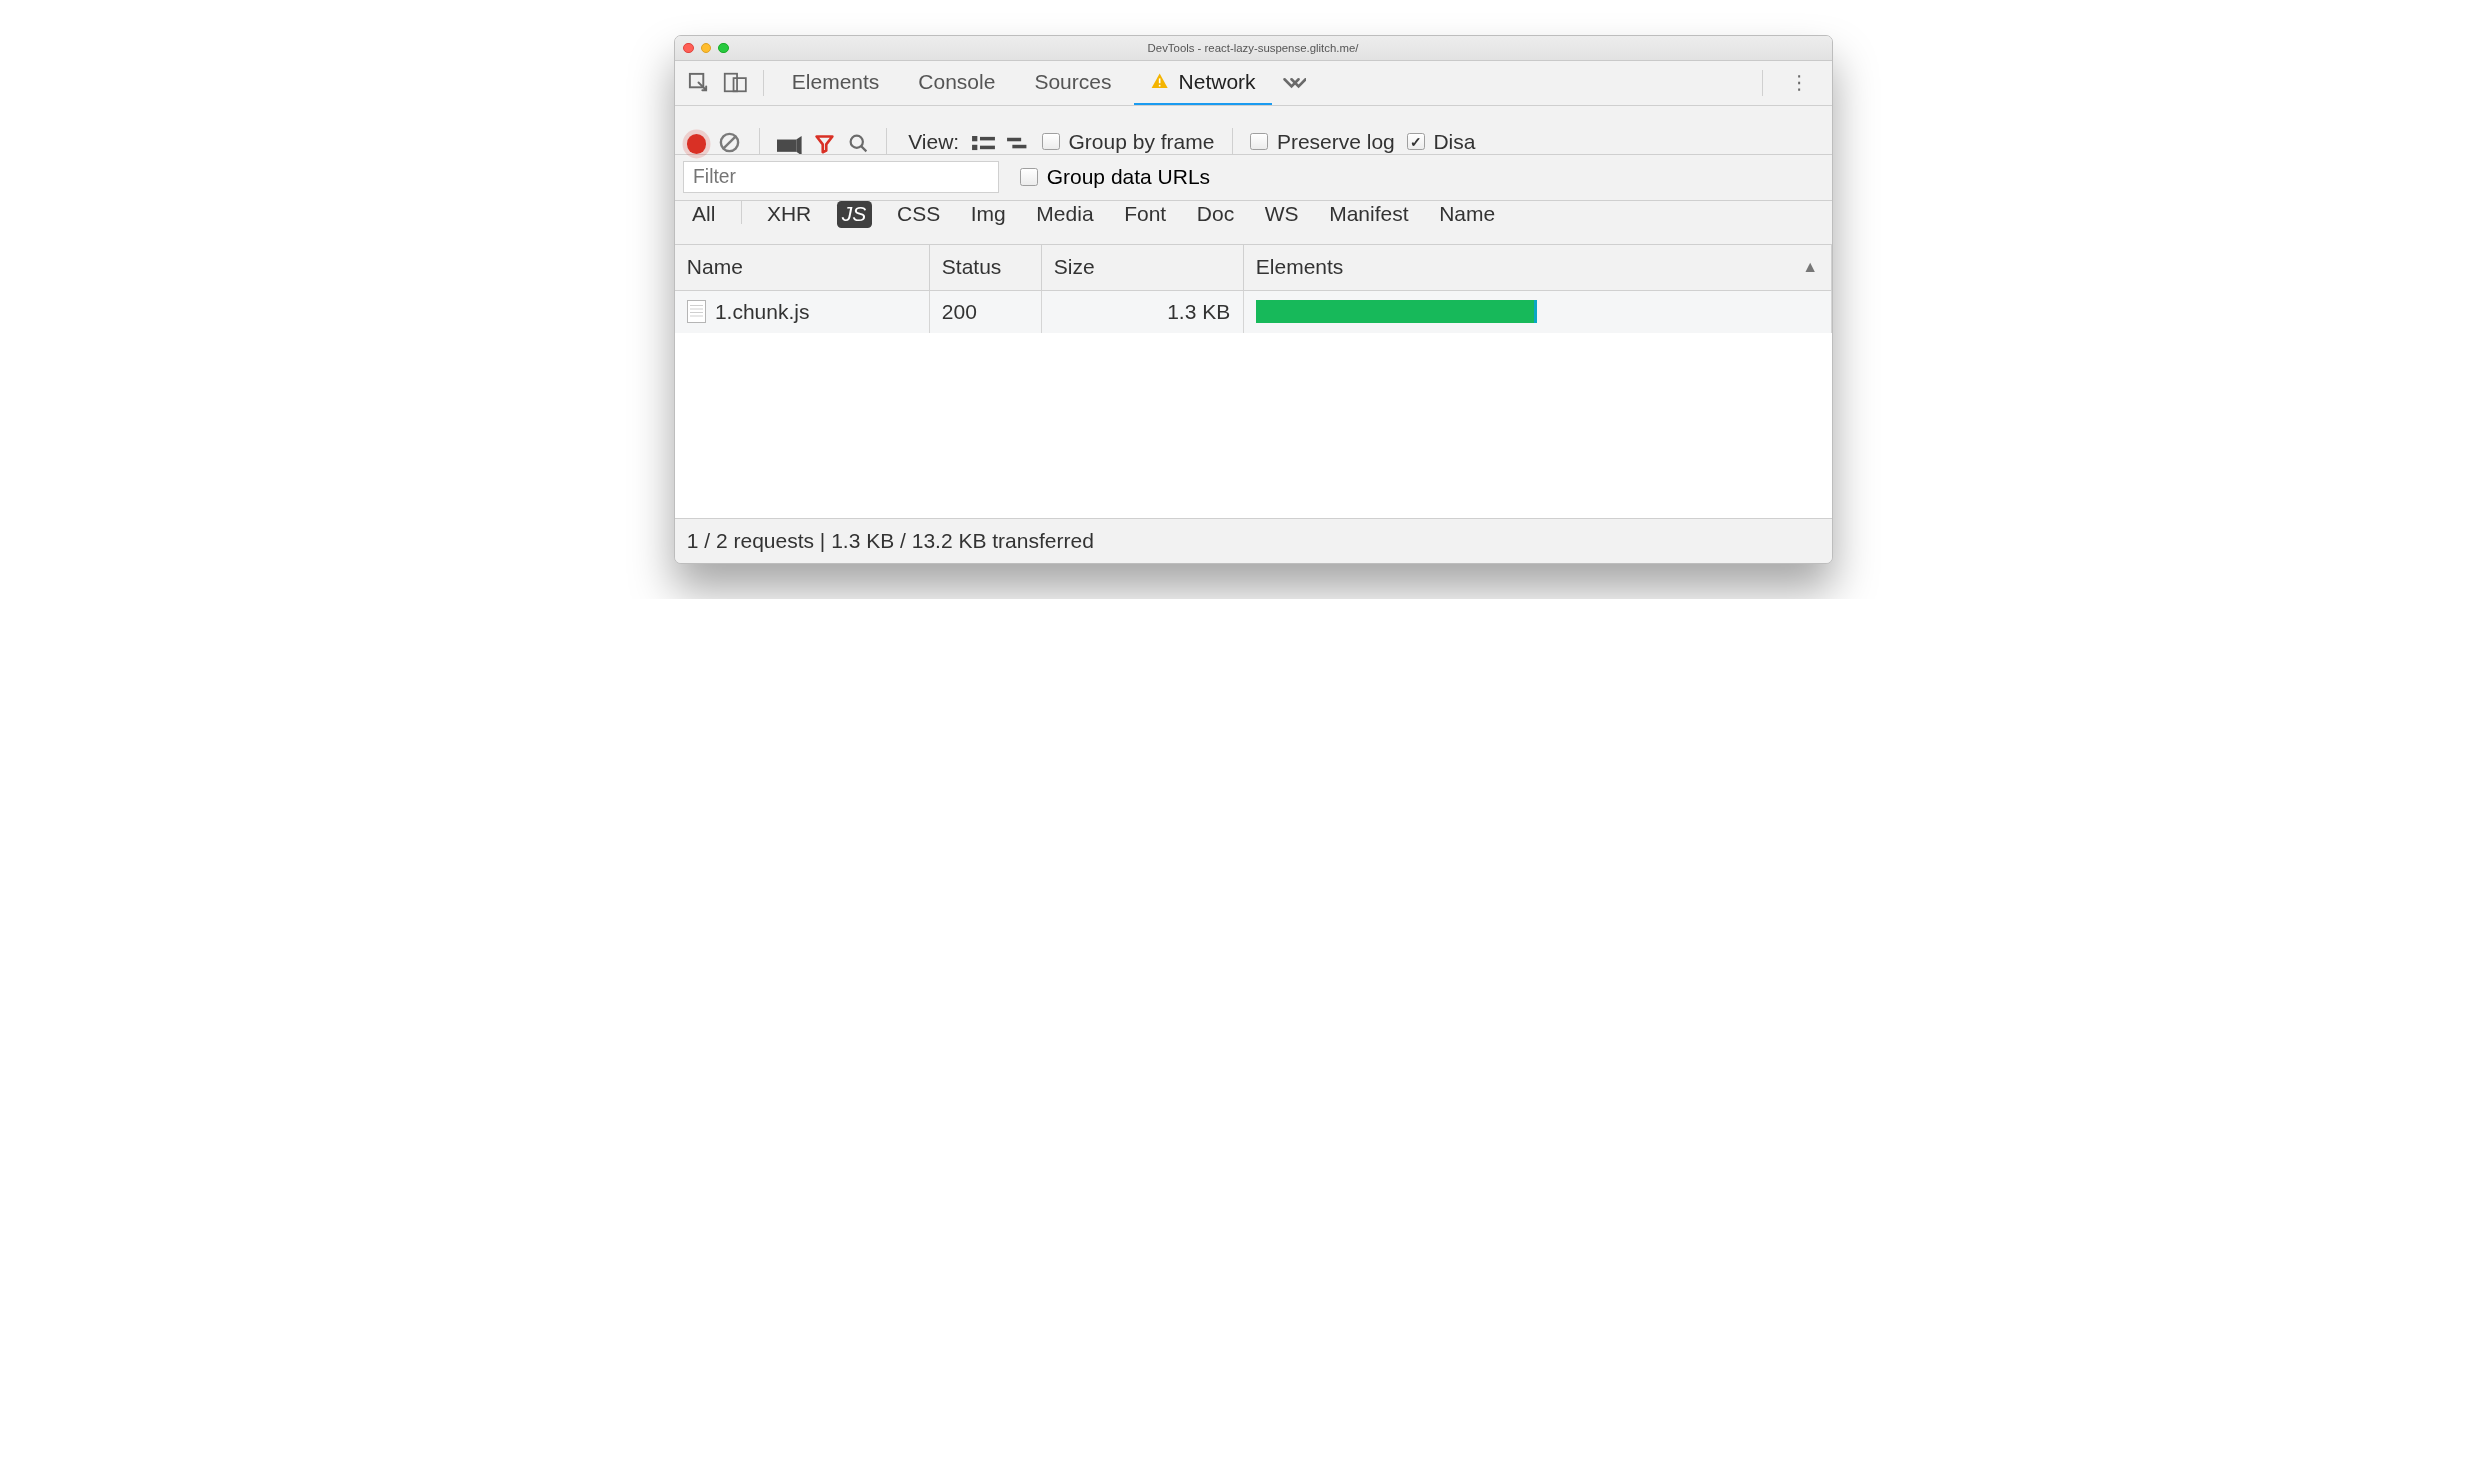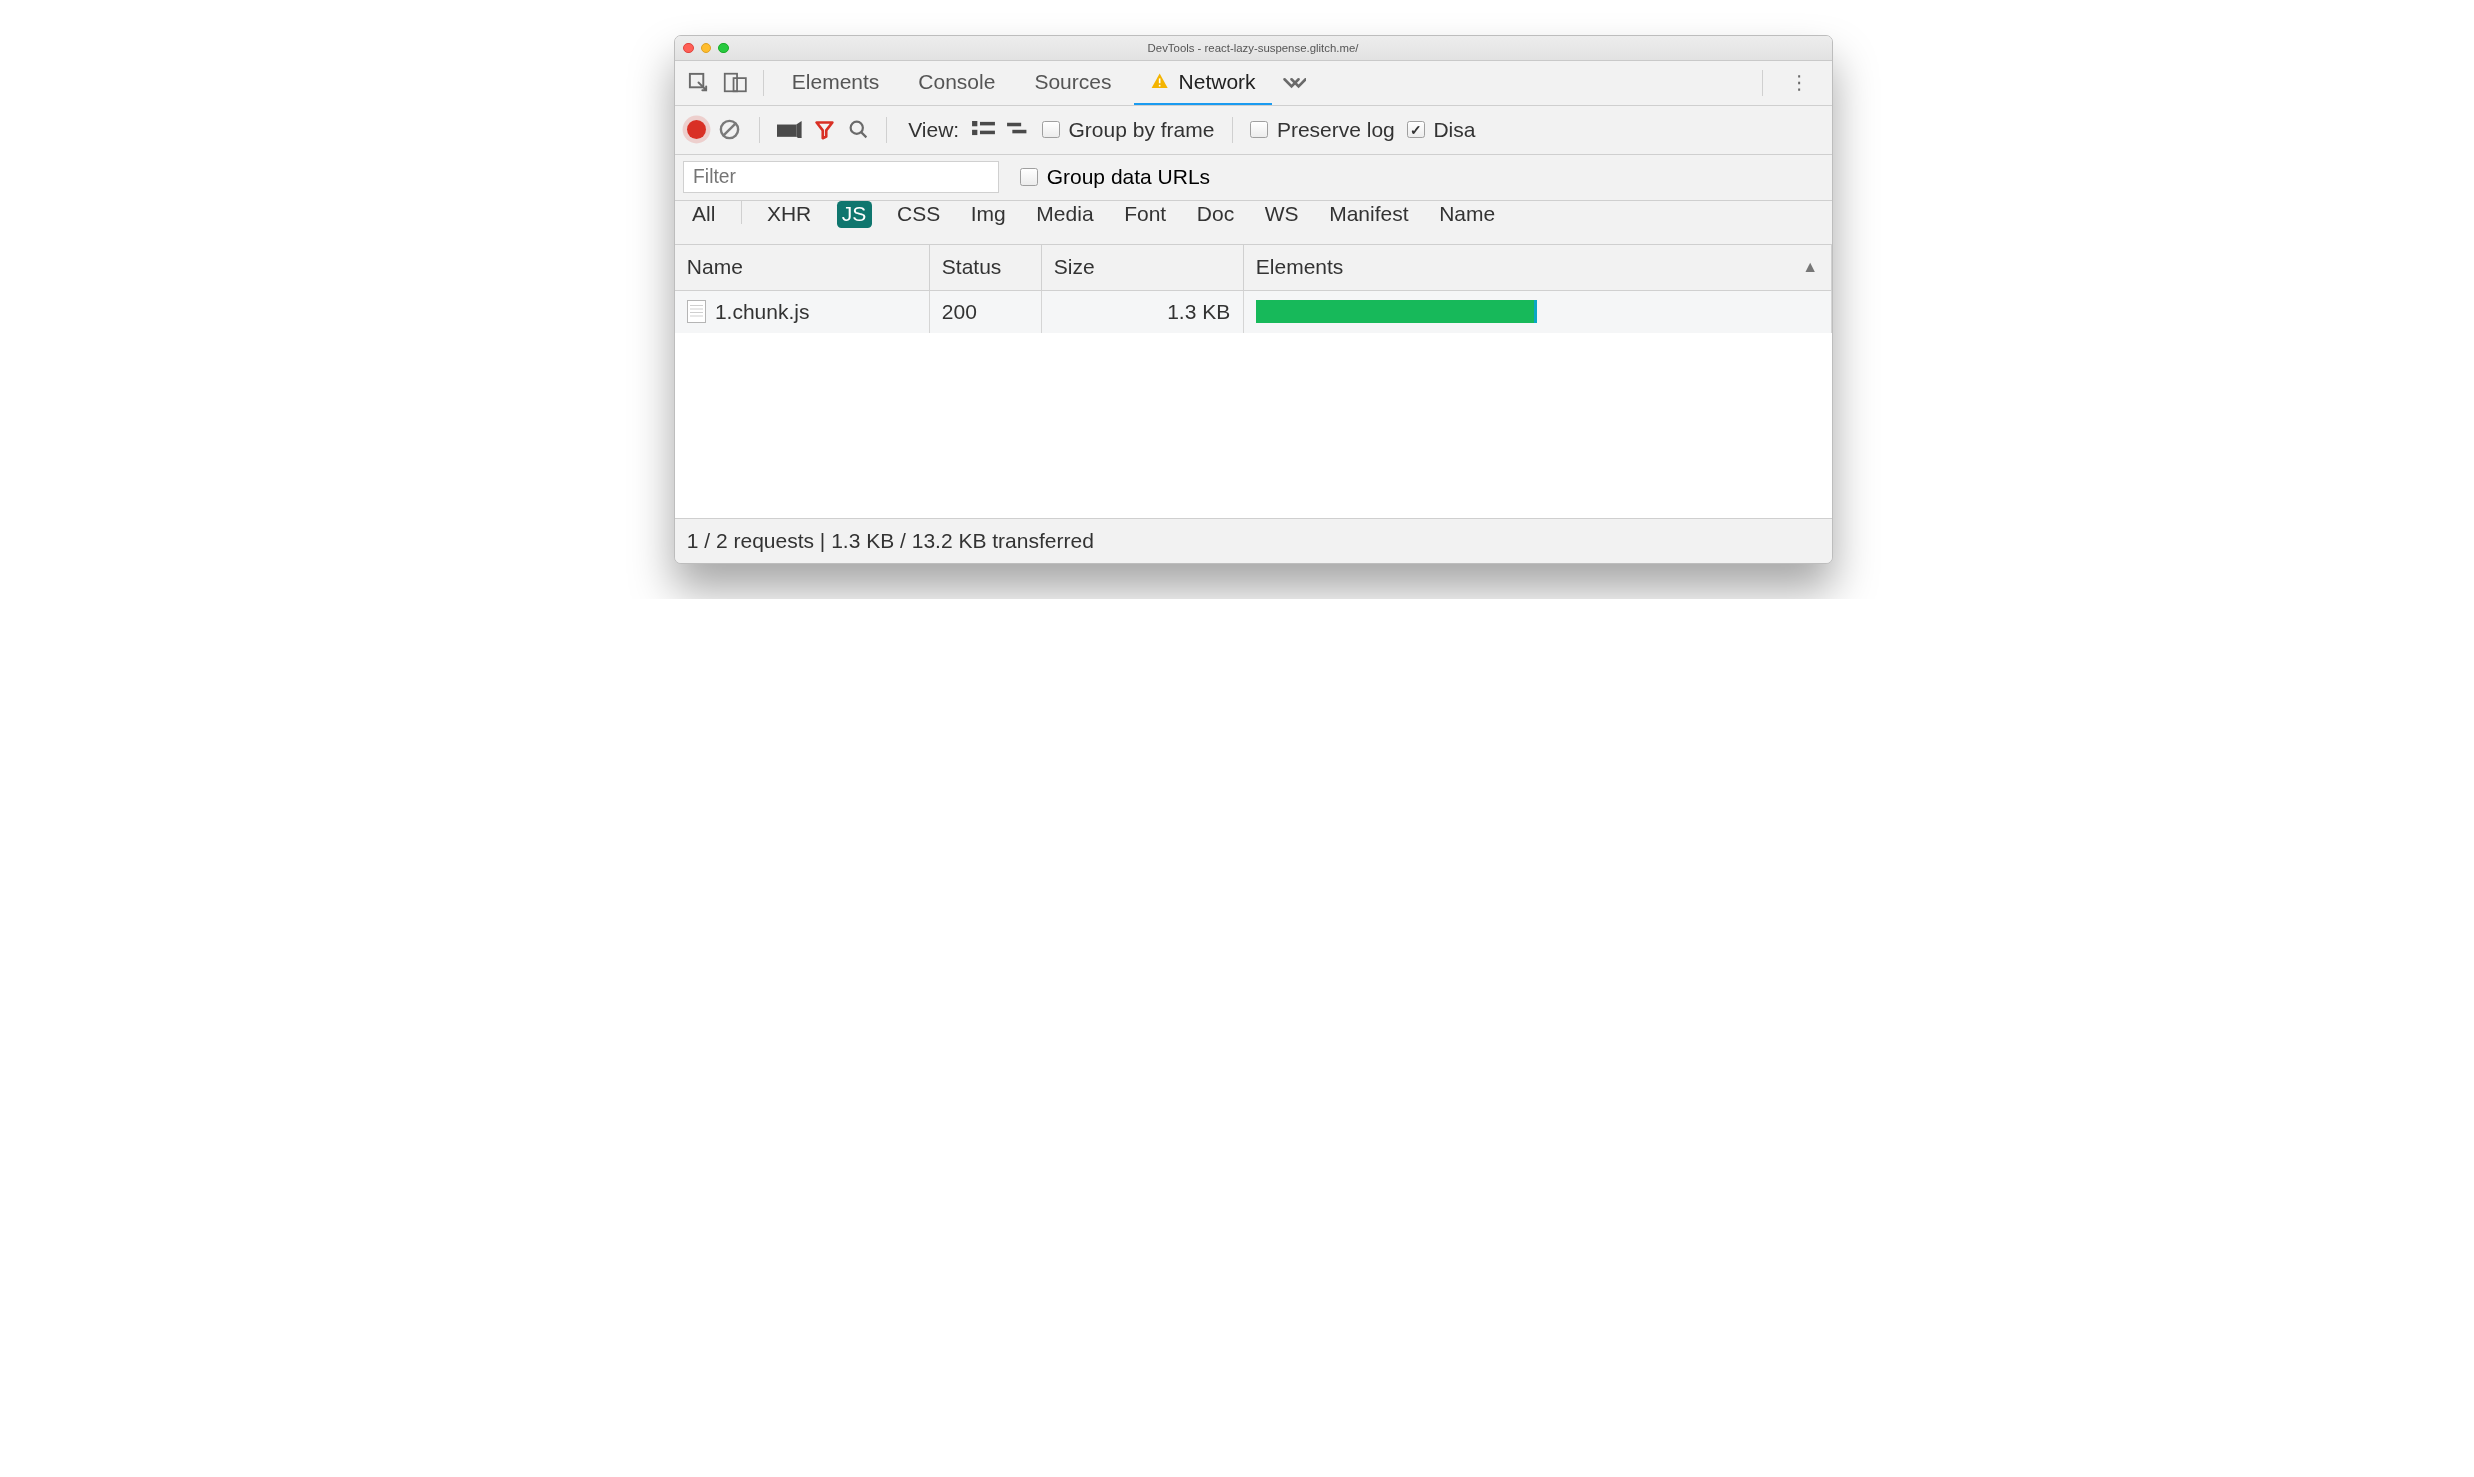--- a/index.html
+++ b/index.html
@@ -52,21 +52,21 @@
   .divider{width:0.9px;height:26px;background:#d0d0d0;margin:0 5.3px;}
   .tab{
     font-size:21px; color:#555; padding:0 16px; height:100%;
     display:flex;align-items:center; gap:8.8px; border-bottom:2.6px solid transparent;
   }
   .tab.active{ color:#222; border-bottom-color:#1a9bf0;}
   .warn-icon svg{display:block;}
   .spacer{flex:1;}
   .kebab{font-size:19.3px;color:#6a6a6a;padding:0 14px;}
   .toolbar{
-    display:flex;align-items:center;height:49px;
+    display:flex;align-items:flex-end;height:49px;
     border-bottom:0.9px solid #cfcfcf;
     padding:0 12.3px; gap:12.3px;
     font-size:21px;color:#333;
   }
   .record-dot{width:19.3px;height:19.3px;border-radius:50%;background:#d93025;box-shadow:0 0 0 4.4px rgba(217,48,37,0.18);}
   .toolbar svg{display:block;}
   .view-label{margin-left:3.5px;}
   .checkbox{
     width:17.6px;height:17.6px;border:0.9px solid #9f9f9f;border-radius:2.6px;
     background:linear-gradient(#fff,#ececec);
@@ -83,21 +83,21 @@
   .filter-input{
     width:316px;height:32px;border:0.9px solid #d0d0d0;background:#fff;
     padding:0 8.8px;font-size:19.3px;color:#777;
   }
   .type-row{
     display:flex;align-items:flex-start;gap:20px;
     height:44px;border-bottom:0.9px solid #cfcfcf;
     padding:0 12.3px;font-size:21px;color:#333;
   }
   .type-chip{padding:1.8px 5.3px;border-radius:4.4px;}
-  .type-chip.sel{background:#0f766e;color:#fff;}
+  .type-chip.sel{background:#404040;color:#fff;font-style:italic;}
   .vline{width:0.9px;height:23px;background:#d0d0d0;}
   .grid{
     display:grid;
     grid-template-columns: 255px 112px 202px 1fr;
     font-size:21px;color:#333;
   }
   .grid .hd{
     background:#f2f2f2;border-right:0.9px solid #d0d0d0;
     border-bottom:0.9px solid #d0d0d0;padding:10.5px 12.3px;
     display:flex;align-items:center;justify-content:space-between;

